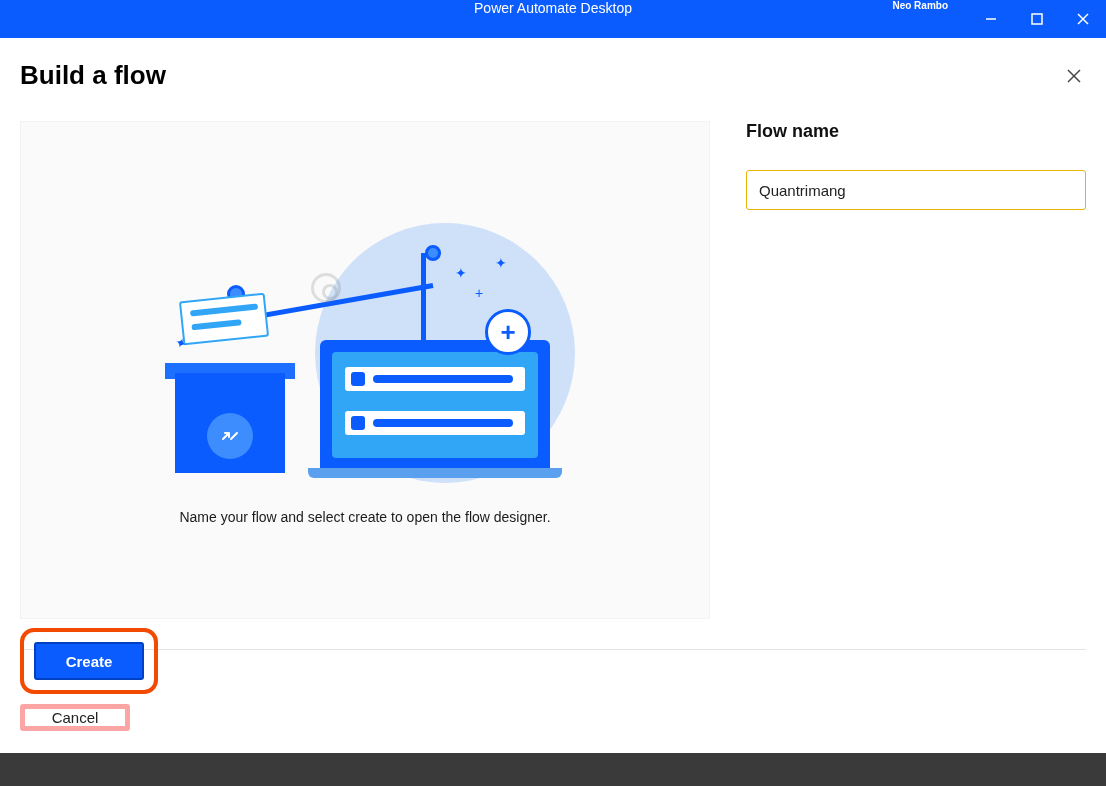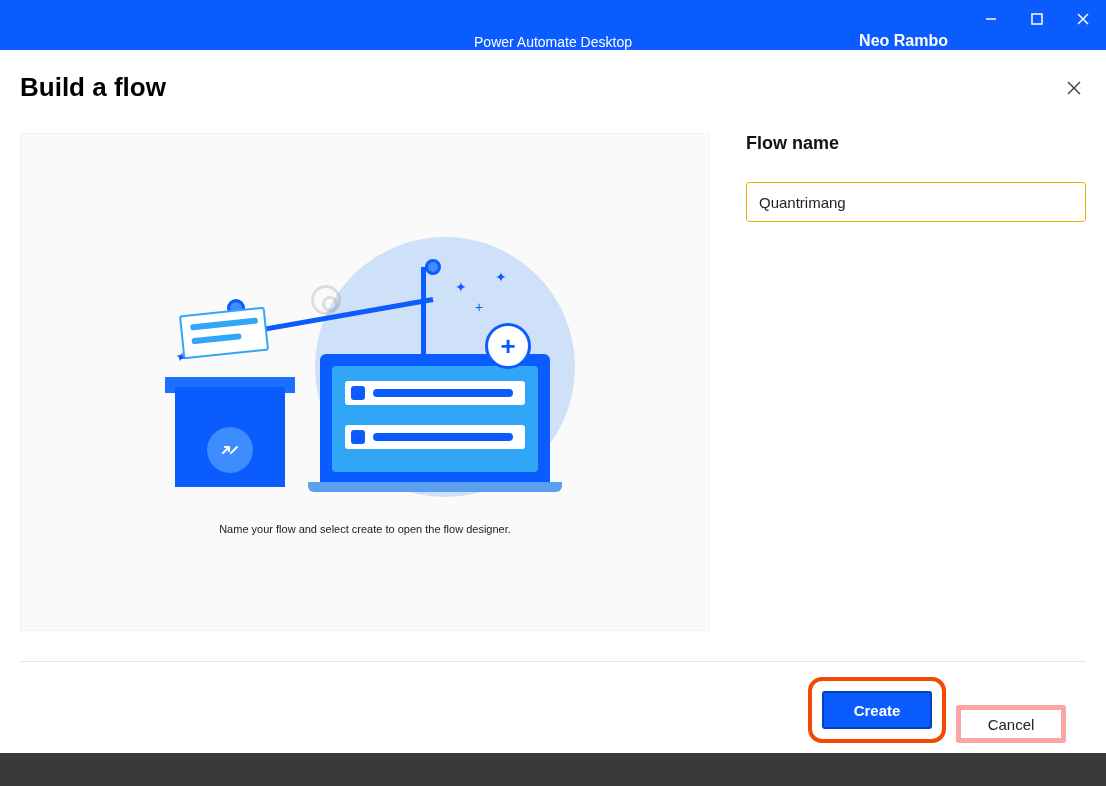--- a/index.html
+++ b/index.html
@@ -1,21 +1,21 @@
 <!DOCTYPE html>
 <html><head>
 <meta charset="utf-8">
 <style>
   * { box-sizing: border-box; margin: 0; padding: 0; }
   html, body { width: 1106px; height: 786px; font-family: "Segoe UI", Arial, sans-serif; background: #f2f2f2; overflow: hidden; }
   .window { width: 1106px; height: 753px; background: #fff; display: flex; flex-direction: column; }
-  .titlebar { height: 50px; background: #0b5cff; color: #fff; display: flex; align-items: flex-end; position: relative; }
+  .titlebar { height: 38px; background: #0b5cff; color: #fff; display: flex; align-items: flex-start; position: relative; }
   .titlebar .app-title { position: absolute; left: 50%; transform: translateX(-50%); font-size: 14px; }
   .titlebar .spacer { flex: 1; }
-  .titlebar .user { font-size: 16px; font-weight: 600; margin-right: 20px; }
+  .titlebar .user { font-size: 10px; font-weight: 600; margin-right: 20px; }
   .win-controls { display: flex; height: 100%; }
   .win-btn { width: 46px; height: 38px; display: flex; align-items: center; justify-content: center; cursor: default; }
   .win-btn svg { stroke: #fff; }
   .content { flex: 1; display: flex; flex-direction: column; padding: 0 20px; }
   .dialog-header { display: flex; align-items: center; justify-content: space-between; padding: 22px 0 10px 0; }
   .dialog-title { font-size: 26px; font-weight: 600; color: #000; }
   .close-x { width: 24px; height: 24px; display:flex; align-items:center; justify-content:center; cursor:default; }
   .body-row { display: flex; gap: 36px; margin-top: 20px; }
   .preview-pane { width: 690px; height: 498px; background: #fafafa; border: 1px solid #f3f3f3; display: flex; flex-direction: column; align-items: center; justify-content: center; position: relative; }
   .illus { width: 400px; height: 260px; position: relative; }
@@ -40,25 +40,25 @@
   .ill-crane .ball { position:absolute; left:200px; top:-18px; width:16px; height:16px; background:#3e8dff; border:3px solid #0b5cff; border-radius:50%; }
   .ill-crane .hook { position:absolute; left:2px; top:22px; width:18px; height:18px; background:#3e8dff; border:3px solid #0b5cff; border-radius:50%; }
   .ill-card { position:absolute; left:16px; top:82px; width:86px; height:44px; background:#fff; border:2px solid #31a6f7; border-radius:3px; transform:rotate(-6deg); }
   .ill-card::before { content:""; position:absolute; left:8px; top:8px; width:68px; height:6px; background:#31a6f7; border-radius:3px; }
   .ill-card::after { content:""; position:absolute; left:8px; top:22px; width:50px; height:6px; background:#31a6f7; border-radius:3px; }
   .sparkle { position:absolute; color:#0b5cff; font-size:14px; }
   .s1 { left:290px; top:50px; } .s2 { left:310px; top:70px; } .s3 { left:10px; top:120px; transform:rotate(20deg); } .s4 { left:330px; top:40px; }
   .watermark { position:absolute; left:290px; top:150px; font-size:30px; font-weight:600; color:rgba(120,120,120,0.22); letter-spacing:1px; pointer-events:none; }
   .watermark .wm-icon { display:inline-block; width:30px; height:30px; border:3px solid rgba(120,120,120,0.22); border-radius:50%; vertical-align:middle; margin-right:-6px; position:relative; top:-3px; }
   .watermark .wm-icon::after { content:""; position:absolute; left:8px; top:8px; width:10px; height:10px; border:3px solid rgba(120,120,120,0.22); border-radius:50%; }
-  .preview-text { margin-top: 34px; font-size: 11px; color: #1b1b1b; }
+  .preview-text { margin-top: 34px; font-size: 14px; color: #1b1b1b; }
   .form-pane { flex: 1; padding-top: 0; }
   .field-label { font-size: 18px; font-weight: 600; color: #111; margin-bottom: 28px; display:block; }
   .text-input { width: 100%; height: 40px; border: 1px solid #eab308; border-radius: 3px; padding: 0 12px; font-size: 15px; color:#222; background:#fff; }
-  .footer { border-top: 1px solid #e5e5e5; margin-top: 30px; height: 82px; display:flex; align-items:flex-end; justify-content:flex-end; gap:10px; padding-right: 20px; }
+  .footer { border-top: 1px solid #e5e5e5; margin-top: 30px; height: 82px; display:flex; align-items:flex-start; justify-content:flex-end; gap:10px; padding-right: 20px; flex-direction: column; }
   .highlight-ring { border: 4px solid #f24a00; border-radius: 14px; padding: 10px; display:inline-flex; }
   .btn { height: 38px; min-width: 110px; padding: 0 24px; border-radius: 3px; font-size: 15px; cursor: default; display:inline-flex; align-items:center; justify-content:center; }
   .btn-primary { background:#0b5cff; color:#fff; border:2px solid #0041c4; font-weight:600; }
   .btn-secondary { background:#fff; color:#222; border:5px solid #fca5a5; }
   .taskbar-shadow { height: 33px; background:#3a3a3a; }
 </style>
 </head>
 <body>
 
 <div class="window">

